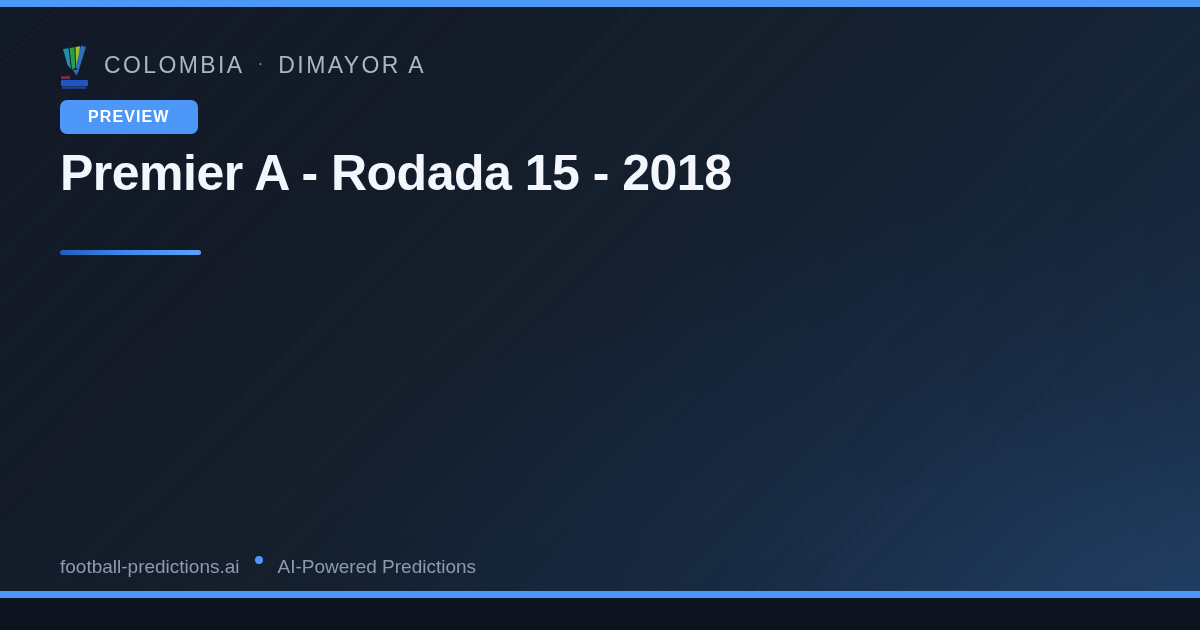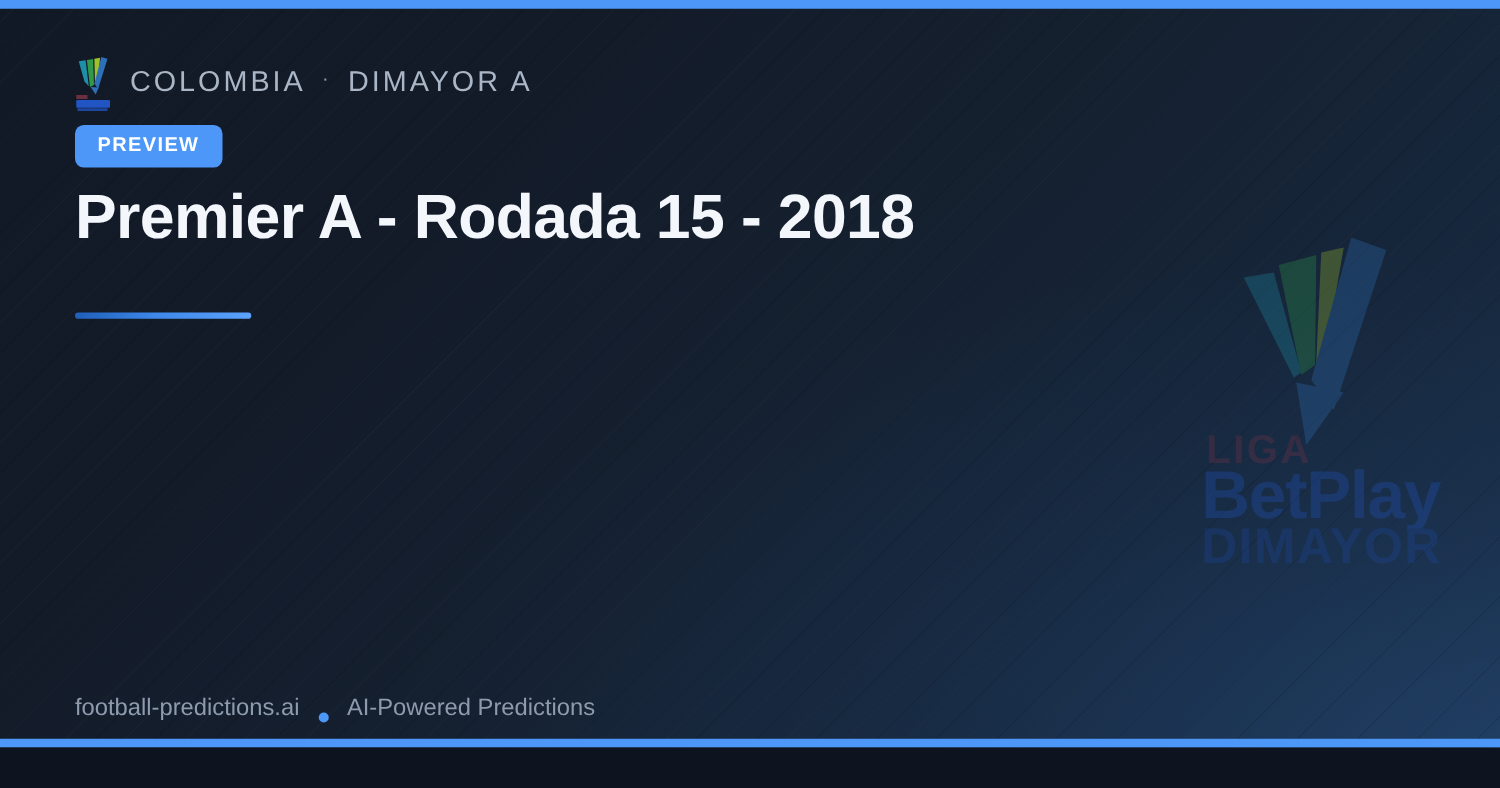--- a/index.html
+++ b/index.html
@@ -62,21 +62,21 @@
     color:#aab6c6;
     font-weight:400;
     white-space:nowrap;
     display:flex; align-items:center; gap:13px;
   }
   .league-sep{ color:#8d9aab; font-size:16px; line-height:1; position:relative; top:-1px; }
 
   
   .badge{
     position:absolute; left:60px; top:100px;
-    height:34px; padding:0 18px;
+    height:34px; padding:0 28px;
     display:flex; align-items:center;
     background:#4d97f8;
     border-radius:7px;
     color:#ffffff;
     font-size:16px; font-weight:bold; letter-spacing:1.1px;
   }
 
   
   .title{
     position:absolute; left:60px; top:141px;
@@ -98,21 +98,21 @@
   .logo-panel{
     position:absolute; left:957px; top:174px;
     width:204px; height:282px;
     opacity:0.30;
   }
   .logo-panel svg{ display:block; width:204px; height:282px; }
 
   
   .footer{
     position:absolute; left:60px; top:556px;
-    display:flex; align-items:flex-end; gap:15px;
+    display:flex; align-items:flex-start; gap:15px;
     font-size:19px; color:#8e9bad; white-space:nowrap;
   }
   .footer-dot{
     width:8px; height:8px; border-radius:50%;
     background:#4d97f8; flex:none;
   }
 </style>
 </head>
 <body>
 
@@ -145,32 +145,20 @@
   </div>
 
   <div class="badge">
     <span>PREVIEW</span>
   </div>
 
   <h1 class="title">Premier A - Rodada 15 - 2018</h1>
 
   <div class="accent-rule"></div>
 
-  <div class="logo-panel">
-    <svg viewBox="0 0 204 282" xmlns="http://www.w3.org/2000/svg">
-      <polygon points="38,48 62,44 84,124 78,128" fill="#1f8fa8"></polygon>
-      <polygon points="66,38 96,30 95,118 84,126" fill="#2f9a4a"></polygon>
-      <polygon points="100,28 118,24 104,104 96,116" fill="#9fc12a"></polygon>
-      <polygon points="124,16 152,26 110,154 92,130" fill="#2f6fb8"></polygon>
-      <polygon points="80,132 118,140 88,182" fill="#2f6fb8"></polygon>
-      <text x="8" y="196" font-family="'Liberation Sans', sans-serif" font-size="32" font-weight="bold" fill="#7a3348" letter-spacing="2">LIGA</text>
-      <text x="4" y="240" font-family="'Liberation Sans', sans-serif" font-size="54" font-weight="bold" fill="#2255c4" letter-spacing="-1">BetPlay</text>
-      <text x="4" y="276" font-family="'Liberation Sans', sans-serif" font-size="40" font-weight="bold" fill="#1d46a0" letter-spacing="1">DIMAYOR</text>
-    </svg>
-  </div>
 
   <div class="footer">
     <span>football-predictions.ai</span>
     <span class="footer-dot"></span>
     <span>AI-Powered Predictions</span>
   </div>
 
 </div>
 
 </body></html>

